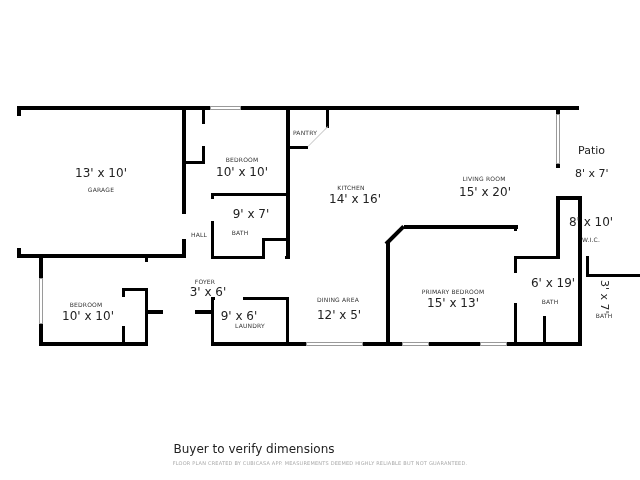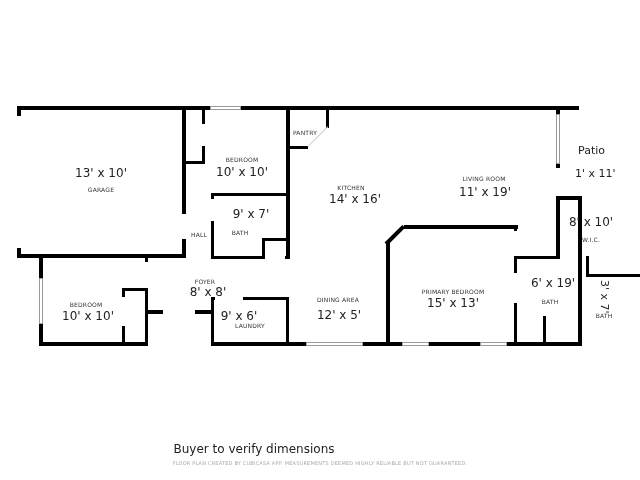--- a/index.html
+++ b/index.html
@@ -93,49 +93,49 @@
 
   <div class="label" style="left:242px; top:156px;">BEDROOM</div>
   <div class="dim" style="left:242px; top:165px;">10' x 10'</div>
 
   <div class="label" style="left:305px; top:129px;">PANTRY</div>
 
   <div class="label" style="left:351px; top:184px;">KITCHEN</div>
   <div class="dim" style="left:355px; top:192px;text-align:right;">14' x 16'</div>
 
   <div class="label" style="left:484px; top:175px;">LIVING ROOM</div>
-  <div class="dim" style="left:485px; top:185px;">11' x 19'</div>
+  <div class="dim" style="left:485px; top:185px;">15' x 20'</div>
 
   <div class="dim" style="left:251px; top:207px;text-align:center;">9' x 7'</div>
   <div class="label" style="left:240px; top:229px;">BATH</div>
 
   <div class="label" style="left:199px; top:231px;">HALL</div>
 
   <div class="label" style="left:86px; top:301px;">BEDROOM</div>
   <div class="dim" style="left:88px; top:309px;">10' x 10'</div>
 
   <div class="label" style="left:205px; top:278px;">FOYER</div>
-  <div class="dim" style="left:208px; top:285px;">8' x 8'</div>
+  <div class="dim" style="left:208px; top:285px;">3' x 6'</div>
 
   <div class="dim" style="left:239px; top:309px;">9' x 6'</div>
   <div class="label" style="left:250px; top:322px;">LAUNDRY</div>
 
   <div class="label" style="left:338px; top:296px;">DINING AREA</div>
   <div class="dim" style="left:339px; top:308px;">12' x 5'</div>
 
   <div class="label" style="left:453px; top:288px;">PRIMARY BEDROOM</div>
   <div class="dim" style="left:453px; top:296px;">15' x 13'</div>
 
   <div class="dim" style="left:591px; top:215px;">8' x 10'</div>
   <div class="label" style="left:591px; top:236px;">W.I.C.</div>
 
   <div class="dim" style="left:553px; top:276px;">6' x 19'</div>
   <div class="label" style="left:550px; top:298px;">BATH</div>
 
   <div class="rot" style="left:611px; top:280px;">3' x 7'</div>
   <div class="label" style="left:604px; top:312px;">BATH</div>
 
   <div class="patio-title" style="left:578px; top:116px;">Patio</div>
-  <div class="patio-title" style="left:575px; top:139px;">1' x 11'</div>
+  <div class="patio-title" style="left:575px; top:139px;">8' x 7'</div>
 </div>
 
 <div class="footer-title">Buyer to verify dimensions</div>
 <div class="footer-note">FLOOR PLAN CREATED BY CUBICASA APP. MEASUREMENTS DEEMED HIGHLY RELIABLE BUT NOT GUARANTEED.</div>
 
 </body></html>

